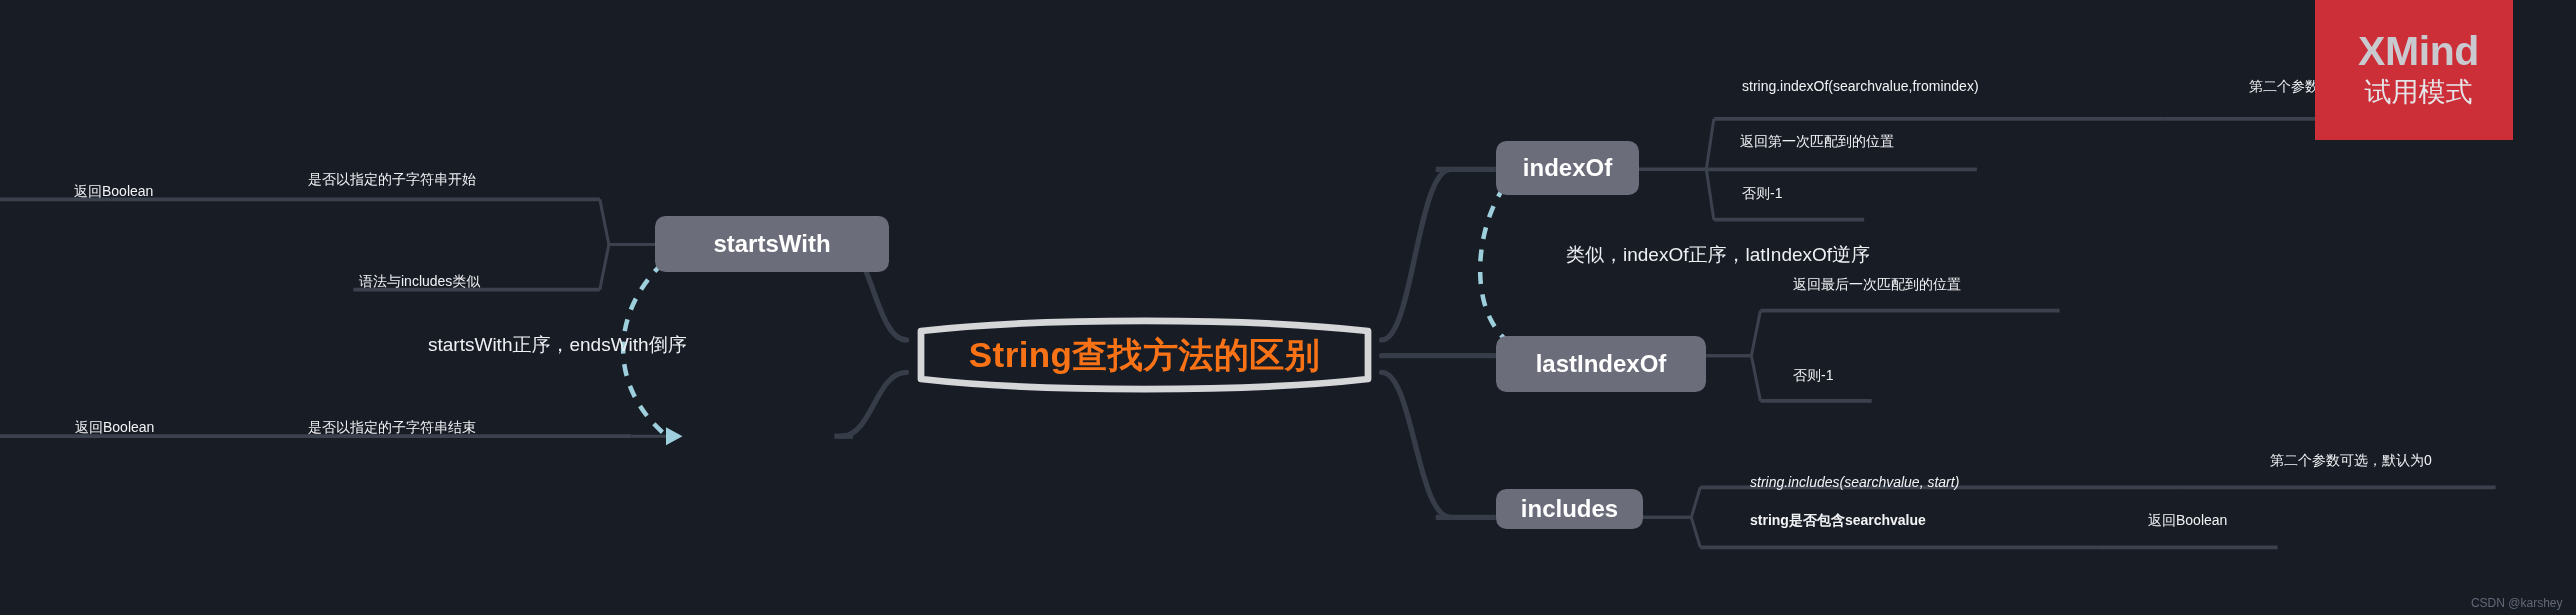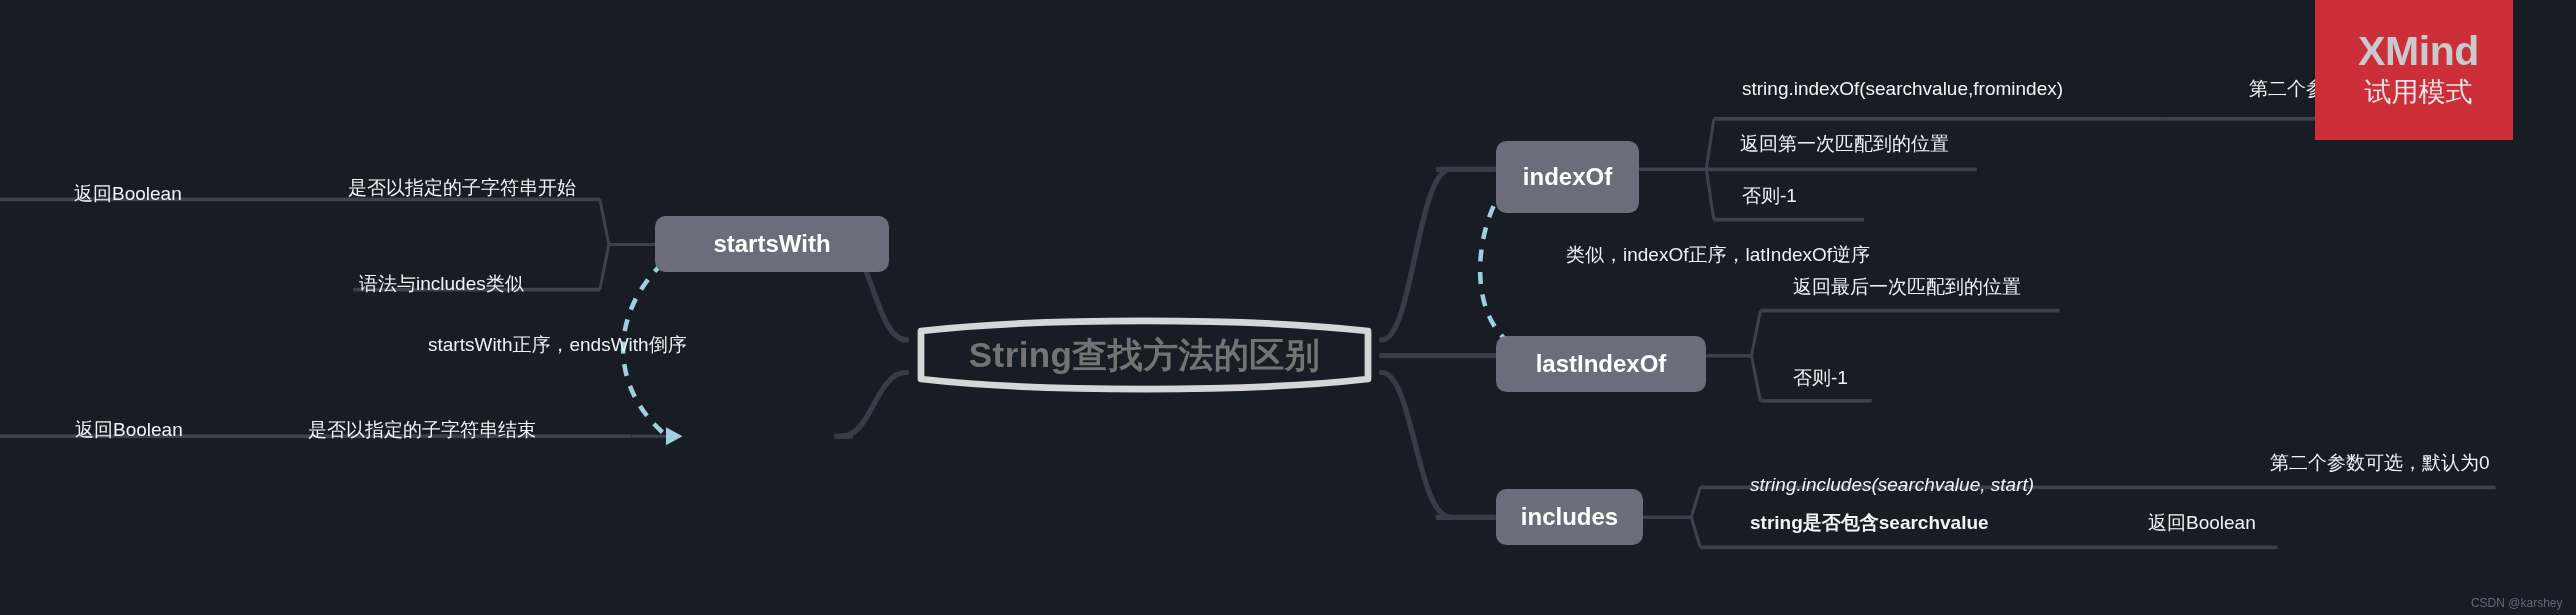--- a/index.html
+++ b/index.html
@@ -34,21 +34,21 @@
   }
   .central svg { position: absolute; left: 0; top: 0; }
   .central .ctext {
     position: absolute;
     left: 0; top: 0;
     width: 481px;
     height: 84px;
     display: flex;
     align-items: center;
     justify-content: center;
-    color: #737373;
+    color: #f97316;
     font-size: 35px;
     font-weight: bold;
     letter-spacing: 0.4px;
     white-space: nowrap;
   }
 
   
   .node {
     position: absolute;
     background: #6b6d7a;
@@ -62,21 +62,21 @@
     white-space: nowrap;
     z-index: 6;
     box-sizing: border-box;
     padding: 0 15px;
   }
 
   
   .leaf {
     position: absolute;
     color: #f2f3f5;
-    font-size: 19px;
+    font-size: 14px;
     white-space: nowrap;
     z-index: 4;
     line-height: 1;
   }
 
   
   .rel-label {
     position: absolute;
     color: #eef0f3;
     font-size: 19px;
@@ -184,29 +184,29 @@
     <polygon points="2028,219 2006,231 2028,243" fill="#9ecfdd"></polygon>
   </svg>
 
   <div class="central">
     <svg width="481" height="84" viewBox="0 0 640 112">
       <path d="M 22 24 C 180 6 460 6 618 24 L 618 88 C 460 106 180 106 22 88 Z" fill="#181c25" stroke="#d5d6d8" stroke-width="9" stroke-linejoin="round"></path>
     </svg>
     <div class="ctext">String查找方法的区别</div>
   </div>
 
-  <div class="node" style="left:1496px; top:141px; width:143px; height:72px;">
+  <div class="node" style="left:1496px; top:141px; width:143px; height:54px;">
     <span>indexOf</span>
   </div>
 
   <div class="node" style="left:1496px; top:336px; width:210px; height:56px;">
     <span>lastIndexOf</span>
   </div>
 
-  <div class="node" style="left:1496px; top:489px; width:147px; height:56px;">
+  <div class="node" style="left:1496px; top:489px; width:147px; height:40px;">
     <span>includes</span>
   </div>
 
   <div class="node" style="left:655px; top:216px; width:234px; height:56px;">
     <span>startsWith</span>
   </div>
 
 
   <div class="leaf" style="left:1742px; top:79px;">
     <span>string.indexOf(searchvalue,fromindex)</span>
@@ -234,21 +234,21 @@
   <div class="leaf" style="left:2270px; top:453px;">
     <span>第二个参数可选，默认为0</span>
   </div>
   <div class="leaf" style="left:1750px; top:513px;font-weight:bold;">
     <span>string是否包含searchvalue</span>
   </div>
   <div class="leaf" style="left:2148px; top:513px;">
     <span>返回Boolean</span>
   </div>
 
-  <div class="leaf" style="left:308px; top:178px;margin-left:40px;">
+  <div class="leaf" style="left:308px; top:172px;">
     <span>是否以指定的子字符串开始</span>
   </div>
   <div class="leaf" style="left:74px; top:184px;">
     <span>返回Boolean</span>
   </div>
   <div class="leaf" style="left:359px; top:274px;">
     <span>语法与includes类似</span>
   </div>
 
   <div class="leaf" style="left:308px; top:420px;">

